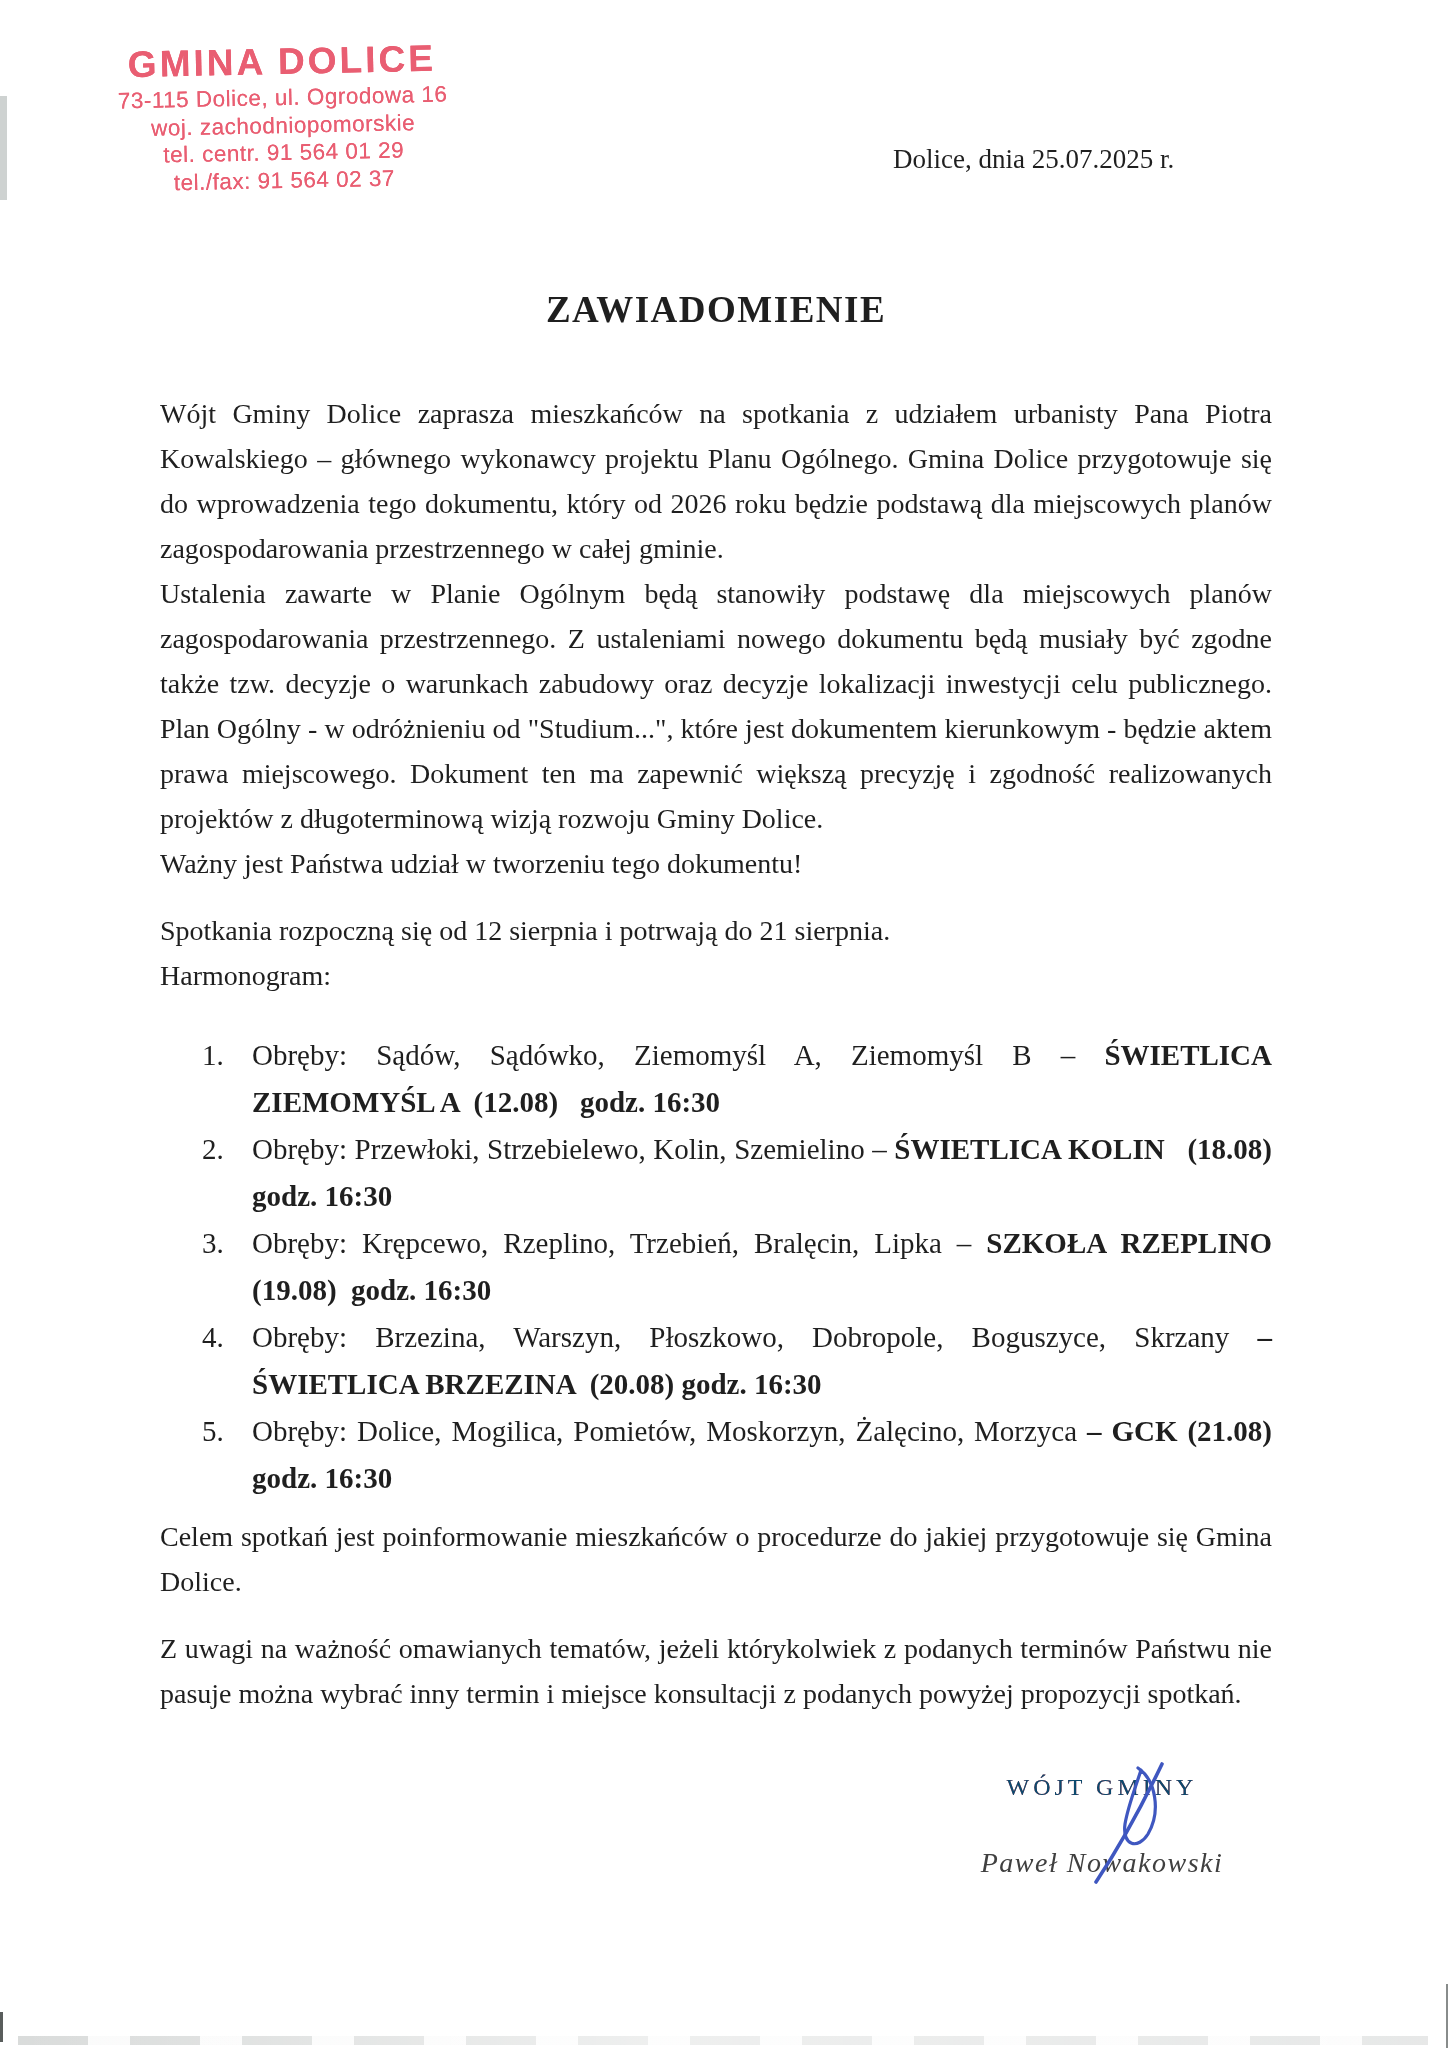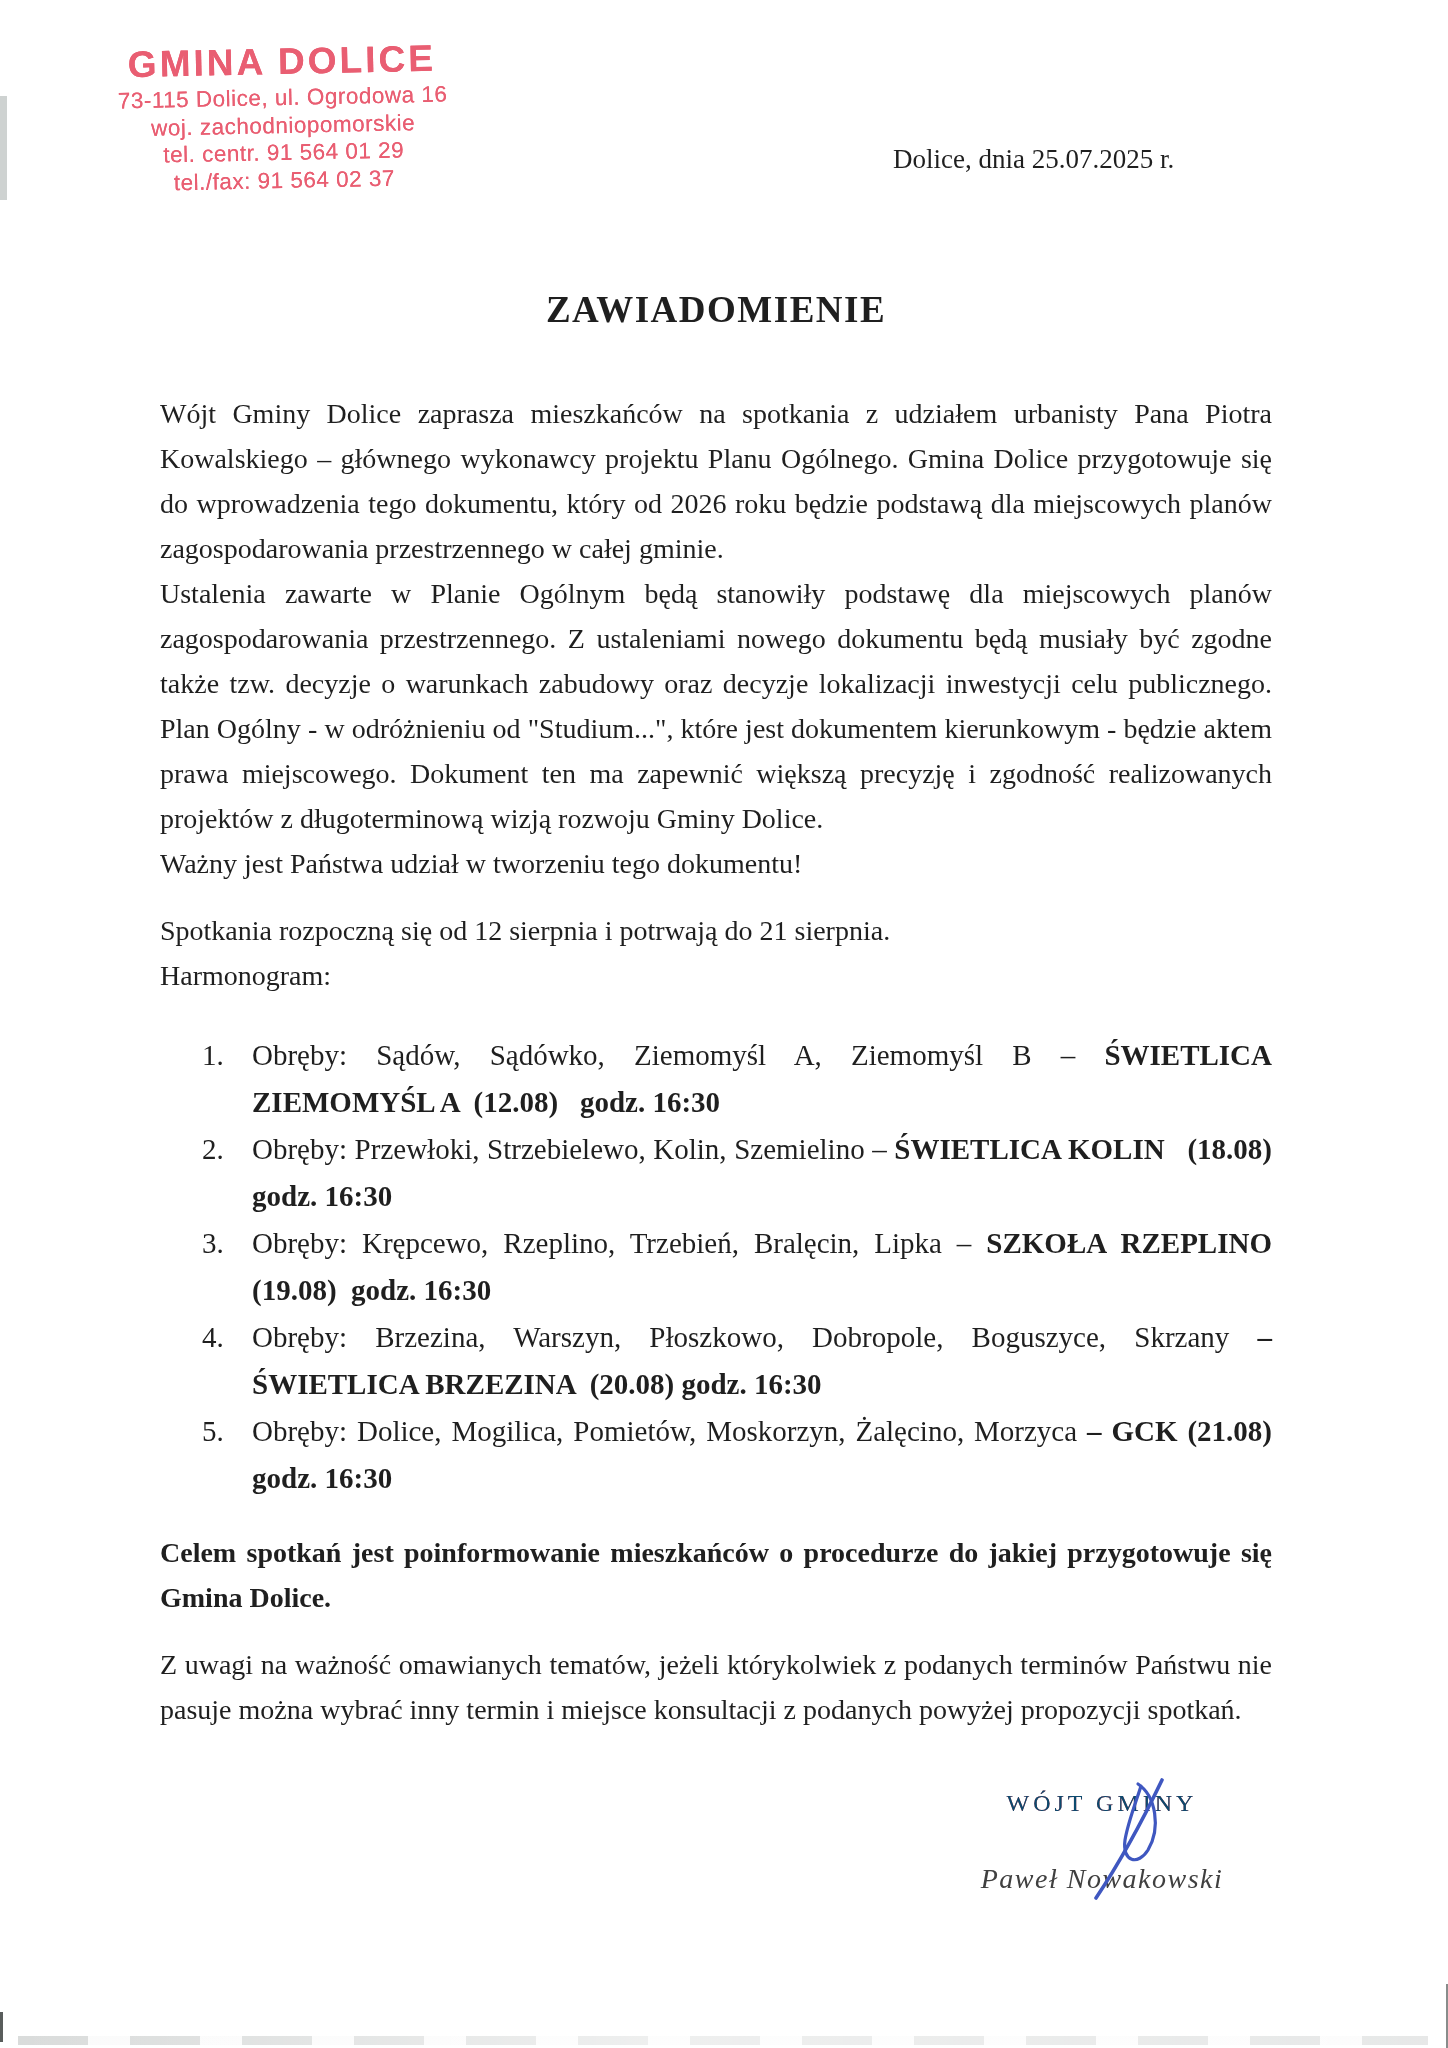--- a/index.html
+++ b/index.html
@@ -55,21 +55,21 @@
   .schedule{
     list-style:none;margin:34px 0 0 0;padding:0;
     font-size:29px;line-height:47px;
   }
   .schedule li{display:flex;}
   .schedule .num{
     flex:0 0 92px;box-sizing:border-box;padding-left:42px;
   }
   .schedule .item-text{flex:1;text-align:justify;}
   .schedule .venue{font-weight:700;white-space:pre-wrap;}
-  .closing-1{margin-top:28px;font-weight:bold;}
+  .closing-1{margin-top:12px;}
   .closing-2{margin-top:22px;}
   
   .sig{
     position:relative;
     margin:54px 20px 0 auto;width:300px;
     text-align:center;
   }
   .sig-title{
     color:#0c4a6e;
     font-size:24px;letter-spacing:4px;line-height:34px;

